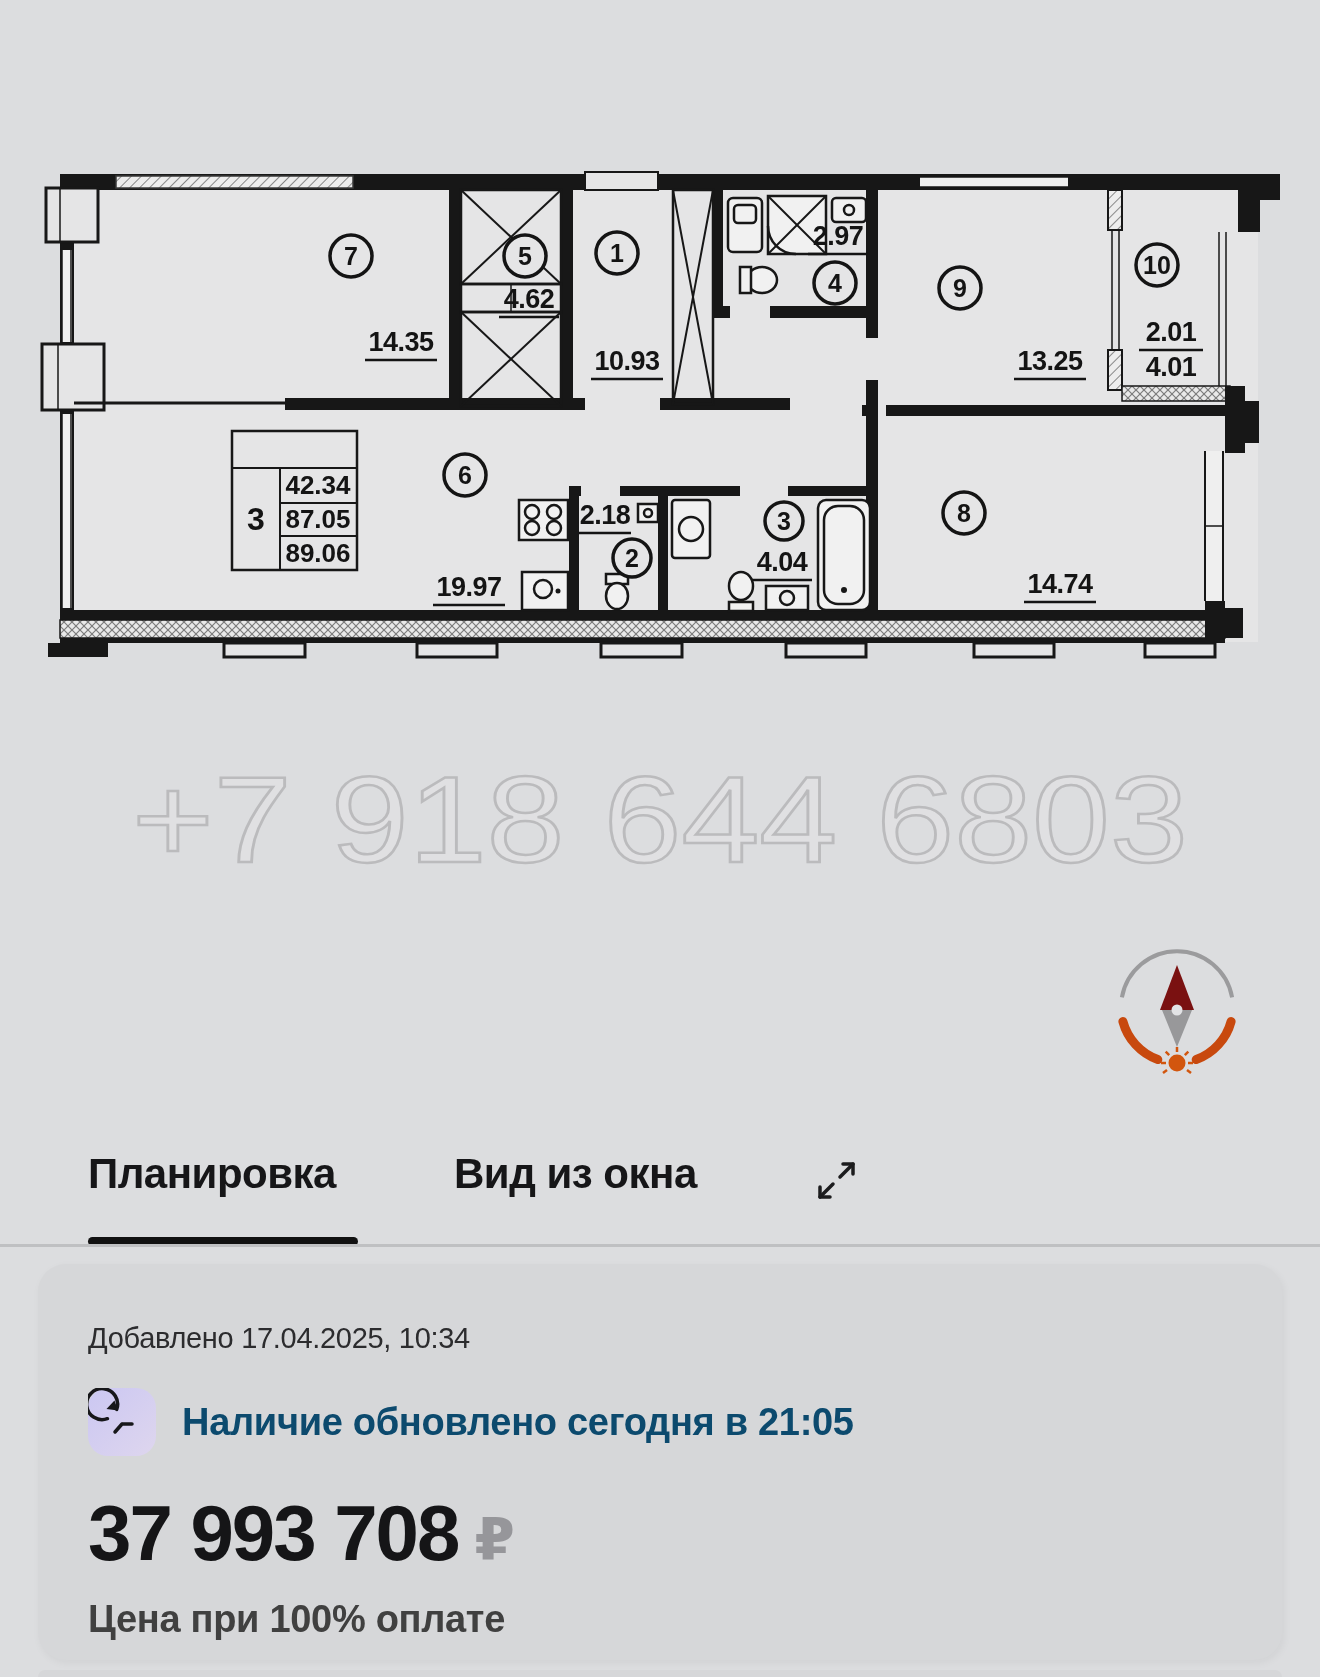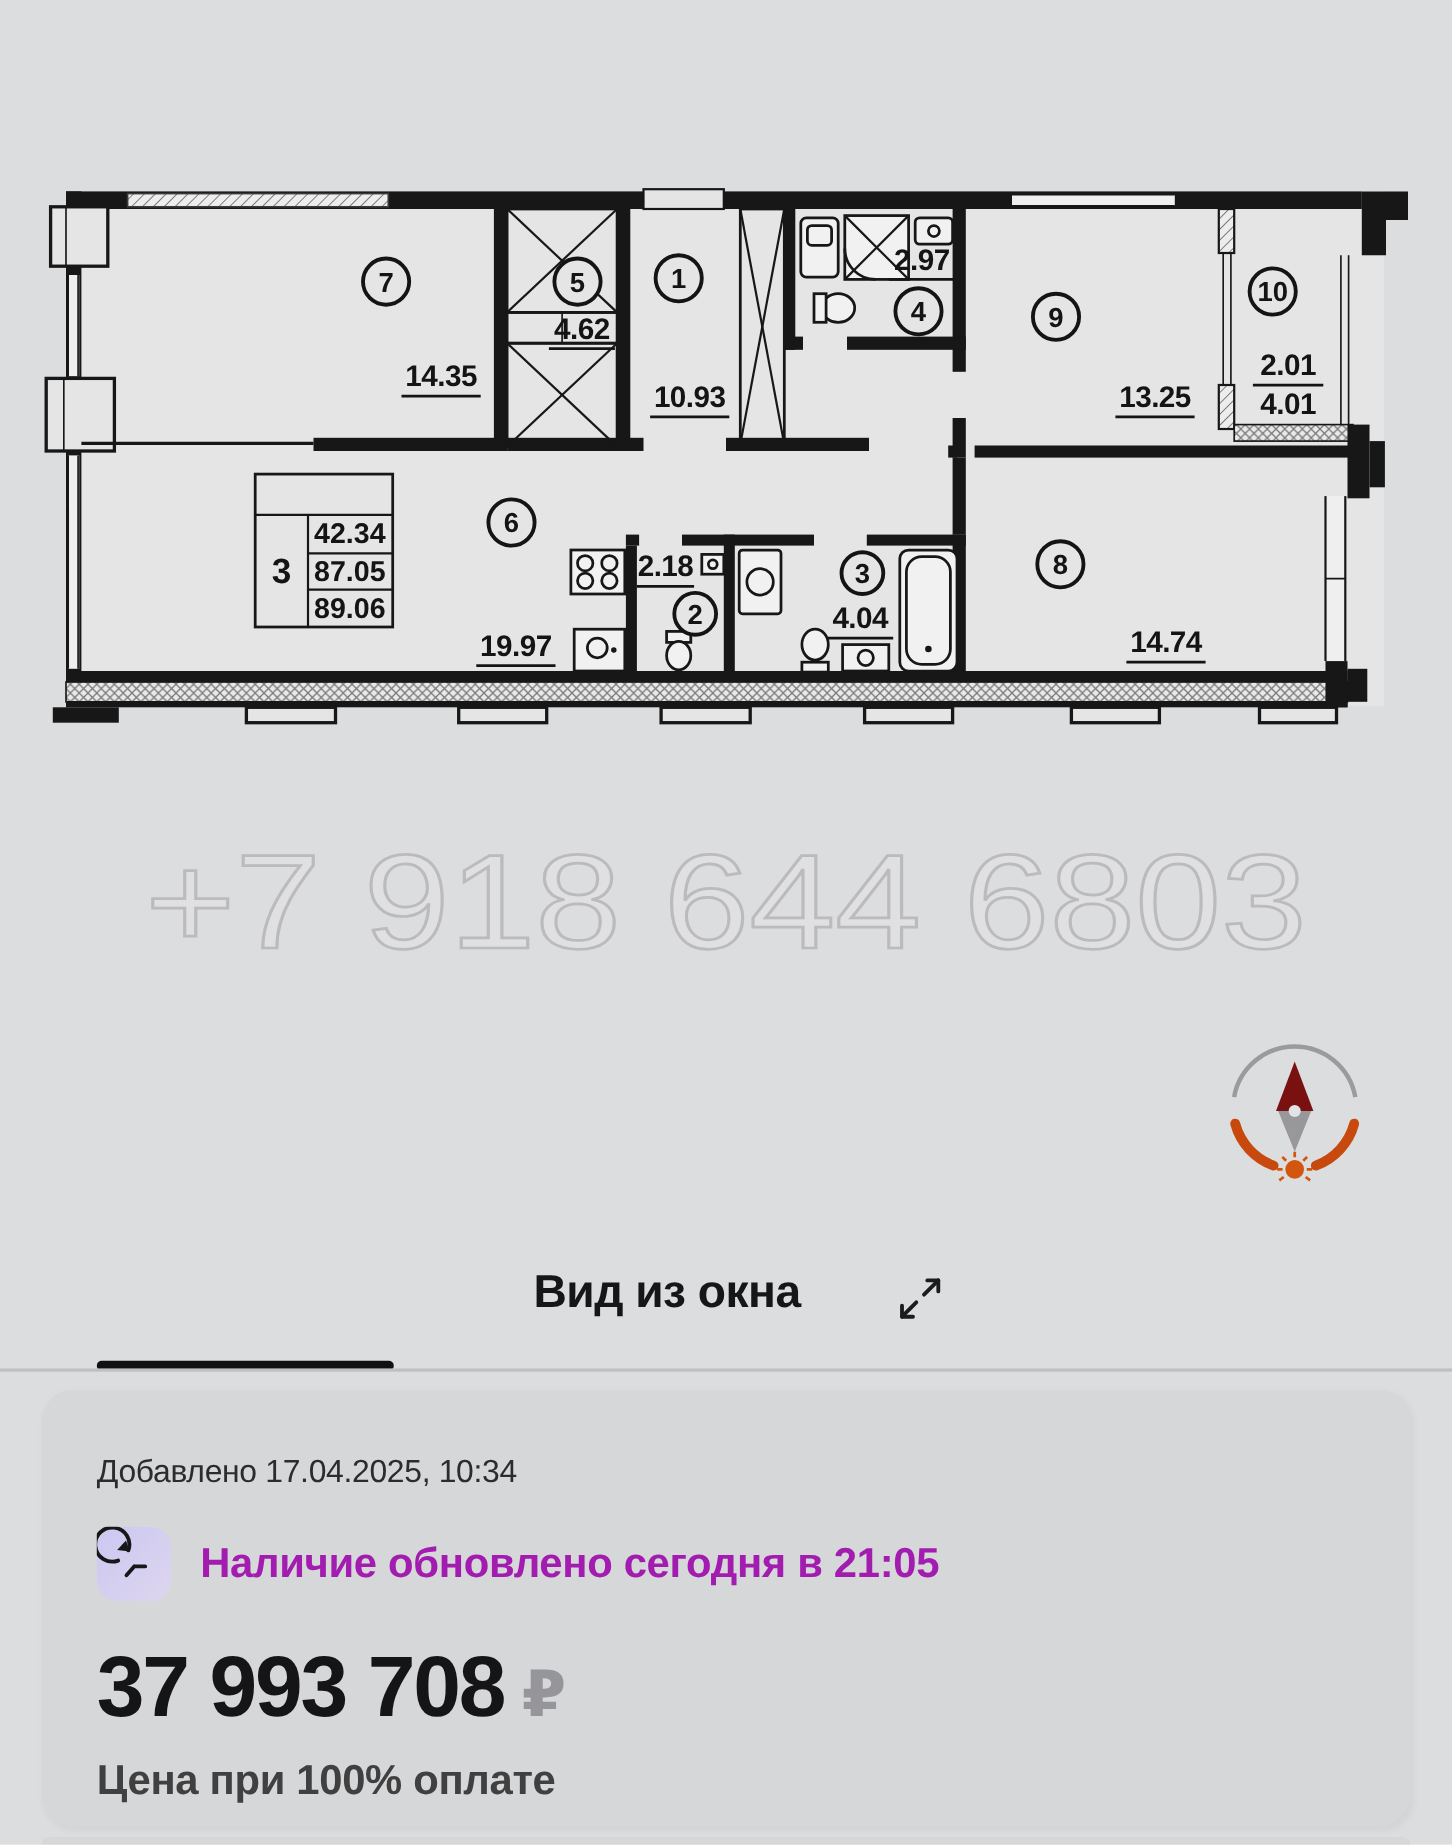--- a/index.html
+++ b/index.html
@@ -21,21 +21,21 @@
   .circ{fill:#e5e5e6;stroke:#141414;stroke-width:3.5;}
   
   .tab{position:absolute;top:1150px;font-size:42px;font-weight:700;color:#161618;letter-spacing:-0.5px;cursor:pointer;}
   .tab-underline{position:absolute;left:88px;top:1237px;width:270px;height:9px;background:#111;border-radius:5px;}
   .tabbar-divider{position:absolute;left:0;top:1244px;width:1320px;height:3px;background:#bfc0c2;}
   
   .card{position:absolute;left:38px;top:1264px;width:1244px;height:396px;background:#d6d7d9;
         border-radius:28px;box-shadow:2px 3px 8px rgba(0,0,0,0.05);}
   .card-added{position:absolute;left:50px;top:58px;font-size:29px;font-weight:500;color:#2c2c2e;letter-spacing:-0.3px;}
   .avail-row{position:absolute;left:50px;top:124px;height:68px;display:flex;align-items:center;}
-  .avail-text{margin-left:26px;font-size:38px;font-weight:700;color:#a21caf;letter-spacing:-0.3px;}
+  .avail-text{margin-left:26px;font-size:38px;font-weight:700;color:#0c4a6e;letter-spacing:-0.3px;}
   .price-row{position:absolute;left:50px;top:224px;display:flex;align-items:baseline;}
   .price{font-size:78px;font-weight:800;color:#151517;letter-spacing:-2px;}
   .currency{margin-left:16px;font-size:58px;font-weight:700;color:#96969a;font-family:"DejaVu Sans",sans-serif;}
   .price-note{position:absolute;left:50px;top:334px;font-size:38px;font-weight:700;color:#404040;letter-spacing:-0.3px;}
   .next-card-sliver{position:absolute;left:38px;top:1670px;width:1244px;height:7px;background:#d6d7d9;border-radius:14px 14px 0 0;}
 </style>
 </head>
 <body>
 
 <div class="page">
@@ -272,21 +272,22 @@
       <line x1="72" y1="112" x2="72" y2="117"></line>
         <line x1="56" y1="128" x2="61" y2="128"></line>
       <line x1="83" y1="128" x2="88" y2="128"></line>
         <line x1="60.7" y1="116.7" x2="64.2" y2="120.2"></line>
       <line x1="83.3" y1="116.7" x2="79.8" y2="120.2"></line>
       <line x1="58" y1="138" x2="62" y2="135"></line>
         <line x1="86" y1="138" x2="82" y2="135"></line>
     </g>
   </svg>
 
-  <div class="tab" style="left:454px;margin-left:31px;">Вид из окна</div>
+  <div class="tab" style="left:88px;">Планировка</div>
+  <div class="tab" style="left:454px;">Вид из окна</div>
   <svg class="abs" style="left:814px;top:1158px;" width="46" height="46" viewBox="0 0 46 46">
     <g stroke="#1c1c1e" stroke-width="3.5" fill="none" stroke-linecap="round" stroke-linejoin="round">
       <path d="M26,19 L39,6"></path>
         <path d="M29,6 H39 V16"></path>
       <path d="M19,26 L6,39"></path>
         <path d="M6,29 V39 H16"></path>
     </g>
   </svg>
   <div class="tab-underline"></div>
   <div class="tabbar-divider"></div>

